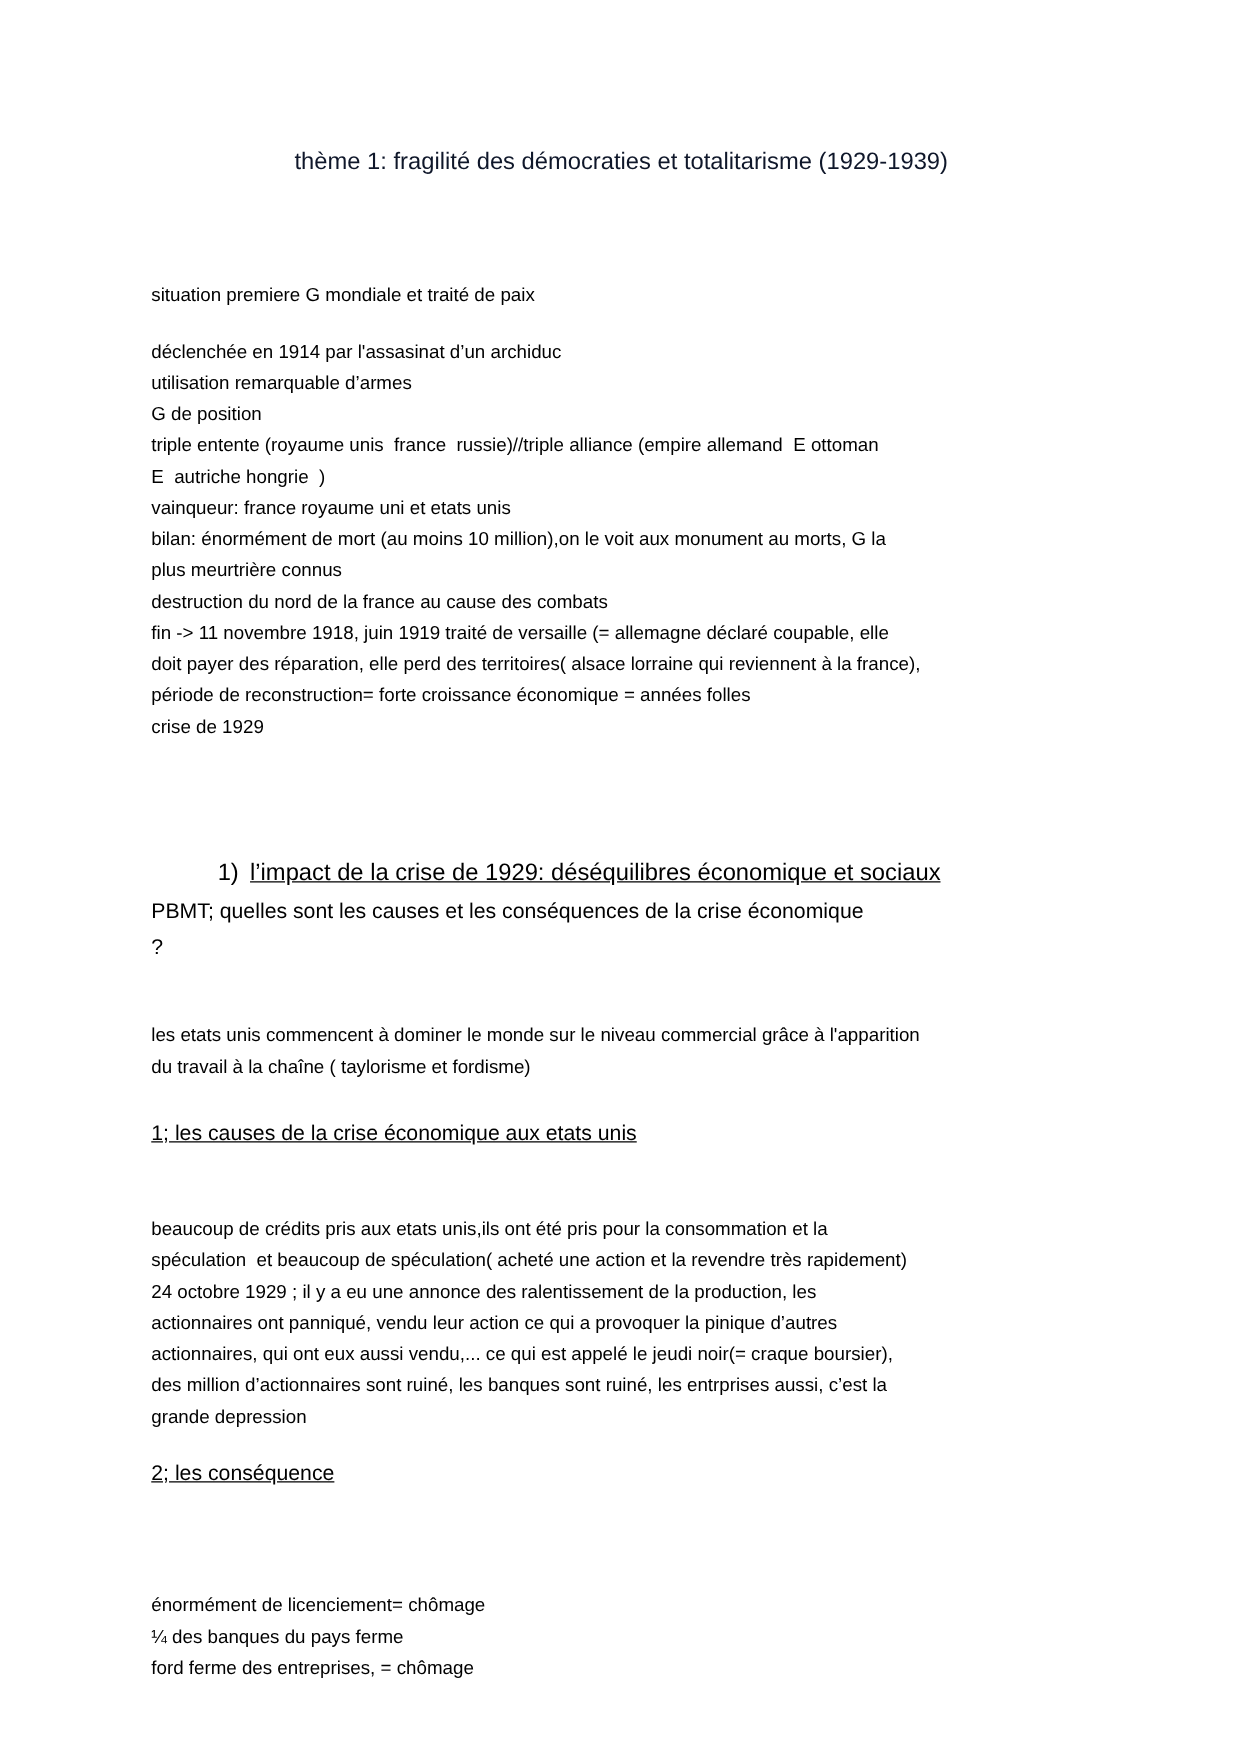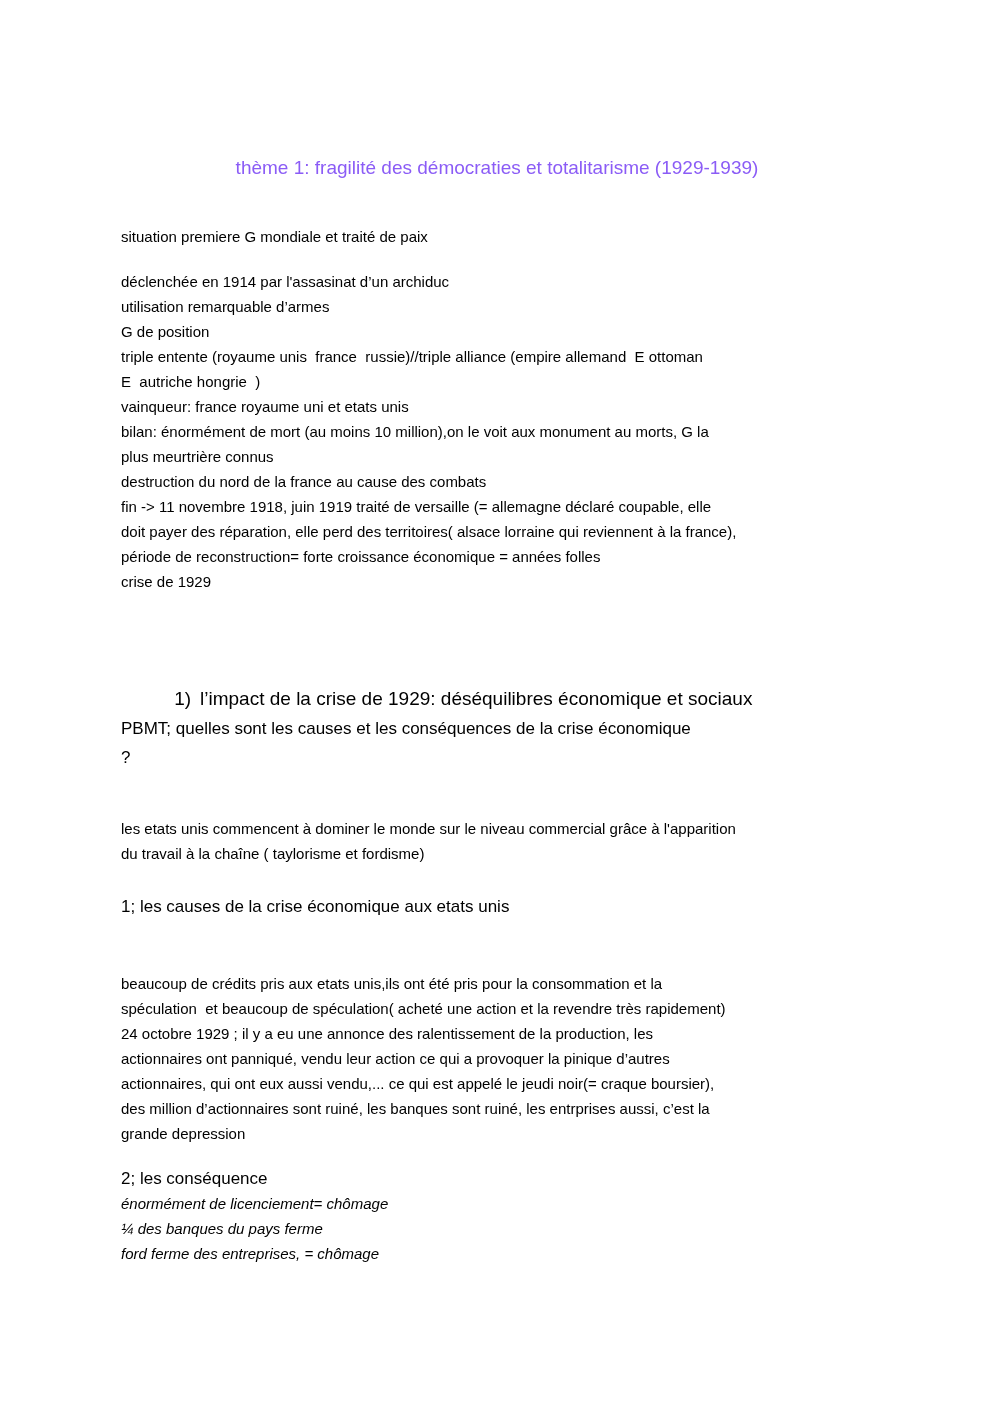--- a/index.html
+++ b/index.html
@@ -37,46 +37,47 @@
     line-height: 25px;
   }
   .big-text {
     font-size: 17px;
     line-height: 29px;
   }
   .line {
     white-space: pre-wrap;
   }
   .underlined {
+    text-decoration: underline;
   }
   .section-heading {
     left: 153px;
     font-size: 19px;
     line-height: 26px;
     white-space: pre-wrap;
   }
   .section-heading .num {
     margin-right: 9px;
   }
   .pos-situation   { top: 196px; }
   .pos-ww1         { top: 241px; }
   .pos-heading1    { top: 632px; }
   .pos-pbmt        { top: 686px; }
   .pos-us          { top: 788px; }
   .pos-sub-a       { top: 864px; }
   .pos-causes      { top: 943px; }
   .pos-heading2    { top: 1136px; }
-  .pos-conseq      { top: 1163px; font-style: italic; }
+  .pos-conseq      { top: 1244px; }
 </style>
 </head>
 <body>
 
 <div class="page">
 
-  <div class="doc-title" style="color: #8b5cf6; margin-top: 38px;">thème 1: fragilité des démocraties et totalitarisme (1929-1939)</div>
+  <div class="doc-title" style="color: #0f172a;">thème 1: fragilité des démocraties et totalitarisme (1929-1939)</div>
 
   <div class="block body-text pos-situation">
     <div class="line">situation premiere G mondiale et traité de paix</div>
   </div>
 
   <div class="block body-text pos-ww1">
       <div class="line">déclenchée en 1914 par l'assasinat d’un archiduc</div>
       <div class="line">utilisation remarquable d’armes</div>
       <div class="line">G de position</div>
       <div class="line">triple entente (royaume unis  france  russie)//triple alliance (empire allemand  E ottoman</div>

